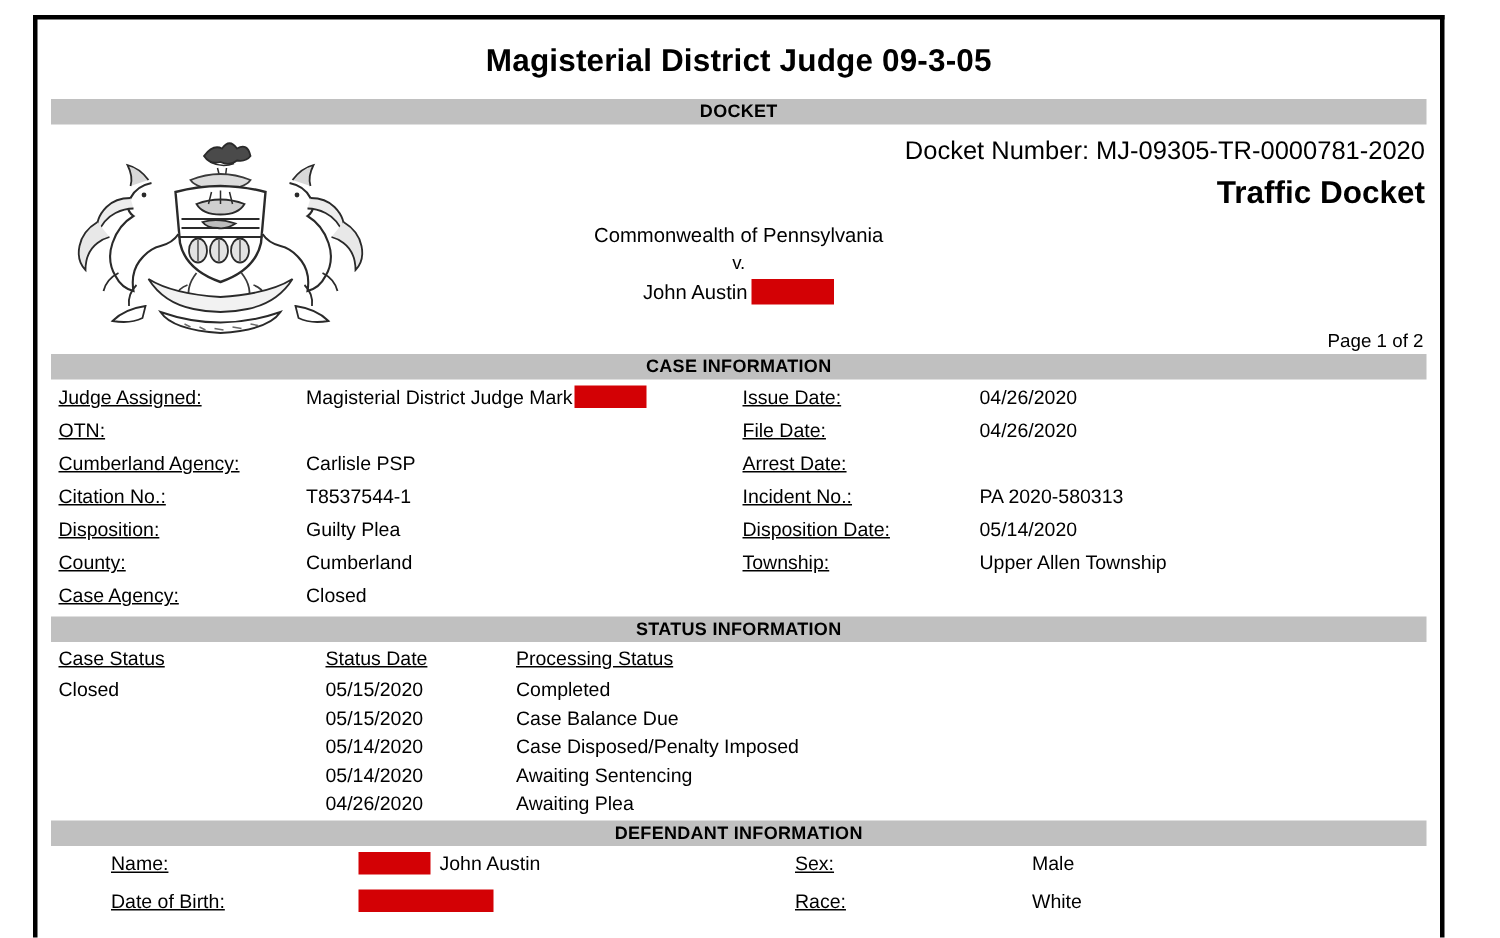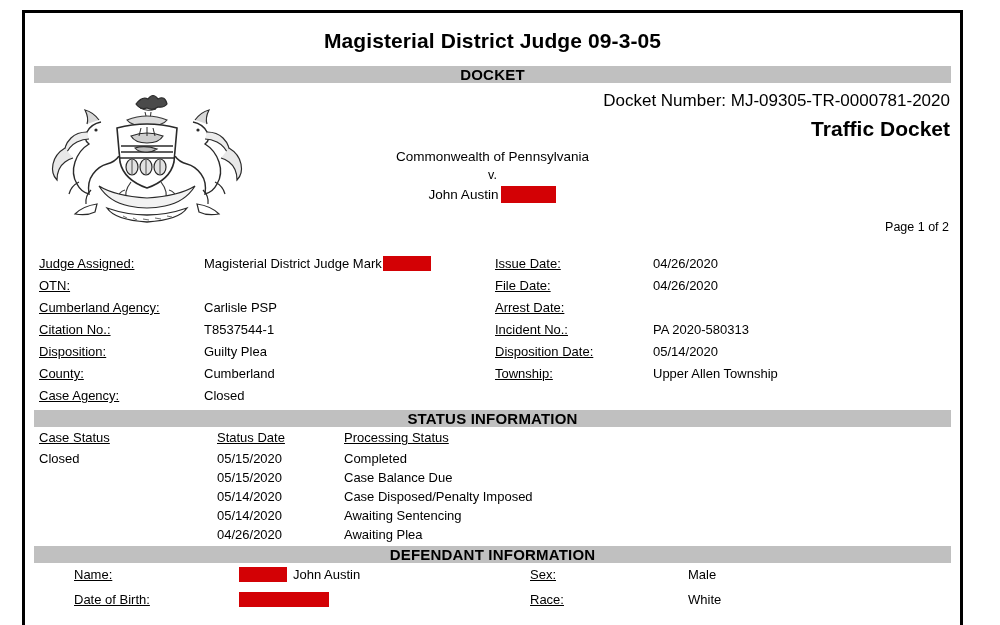--- a/index.html
+++ b/index.html
@@ -40,21 +40,21 @@
     font-size: 21px;
     font-weight: bold;
     letter-spacing: 0.1px;
     padding: 16px 0 13px 0;
   }
 
   
   .bar {
     background: #c0c0c0;
     text-align: center;
-    font-size: 15px;
+    font-size: 12px;
     font-weight: bold;
     line-height: 17px;
     height: 17px;
     margin: 0 9px;
     letter-spacing: 0.2px;
   }
 
   
   .header-block {
     position: relative;
@@ -137,21 +137,21 @@
     position: absolute;
     white-space: nowrap;
     display: flex;
     align-items: center;
   }
   .c1-lbl { left: 5px; }
   .c1-val { left: 170px; text-align: right; }
   .c2-lbl { left: 461px; }
   .c2-val { left: 619px; }
 
-  .case-info { padding-top: 20px; text-decoration: underline; }
+  .case-info { padding-top: 4px; text-decoration: underline; }
 
   
   .status-head {
     position: relative;
     height: 21px;
     font-size: 13px;
     padding-top: 3px;
   }
   .status-head span { position: absolute; text-decoration: underline; white-space: nowrap; }
   .sh-1 { left: 5px; }
@@ -254,20 +254,21 @@
         <span class="defendant-line">
           <span>John Austin</span>
           <span class="redact redact-caption"></span>
         </span>
       </div>
     </div>
 
     <div class="page-of">Page 1 of 2</div>
   </div>
 
+  <div class="bar">CASE INFORMATION</div>
   <div class="section-body case-info">
 
     <div class="row">
       <span class="lbl c1-lbl">Judge Assigned:</span>
       <span class="val c1-val">
         <span>Magisterial District Judge Mark</span>
             <span class="redact redact-judge"></span>
       </span>
       <span class="lbl c2-lbl">Issue Date:</span>
       <span class="val c2-val">04/26/2020</span>

